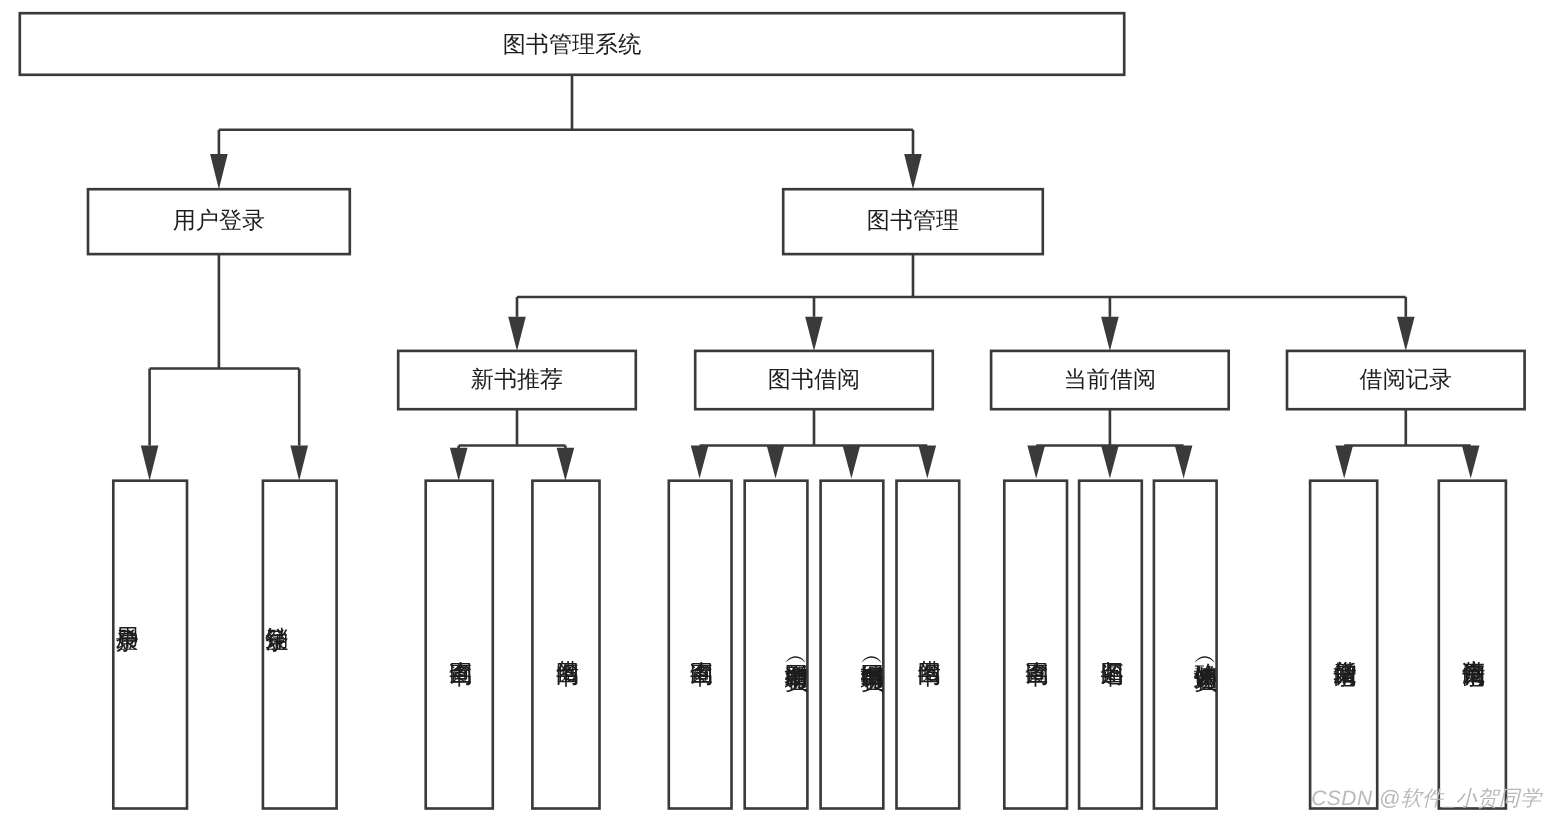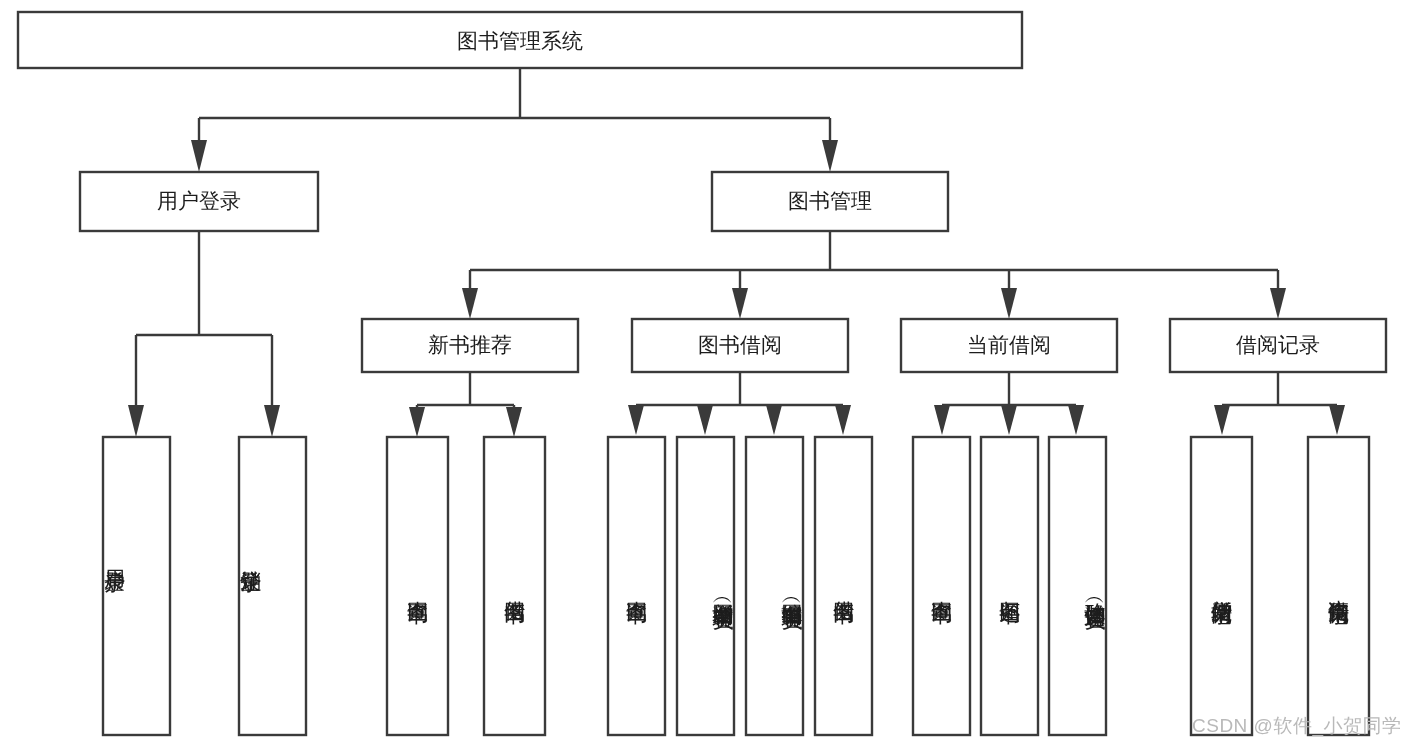--- a/index.html
+++ b/index.html
@@ -62,20 +62,21 @@
     text-align: center;
     pointer-events: none;
   }
   .watermark {
     position: absolute;
     font-family: "Liberation Sans", "DejaVu Sans", sans-serif;
     font-size: 19px;
     color: #b9b9b9;
     white-space: nowrap;
     letter-spacing: 0.5px;
+    font-style: italic;
   }
 </style>
 </head>
 <body>
 
 <div id="diagram-root">
 
   <svg class="diagram-canvas" viewBox="0 0 1405 747">
 
     <g>

